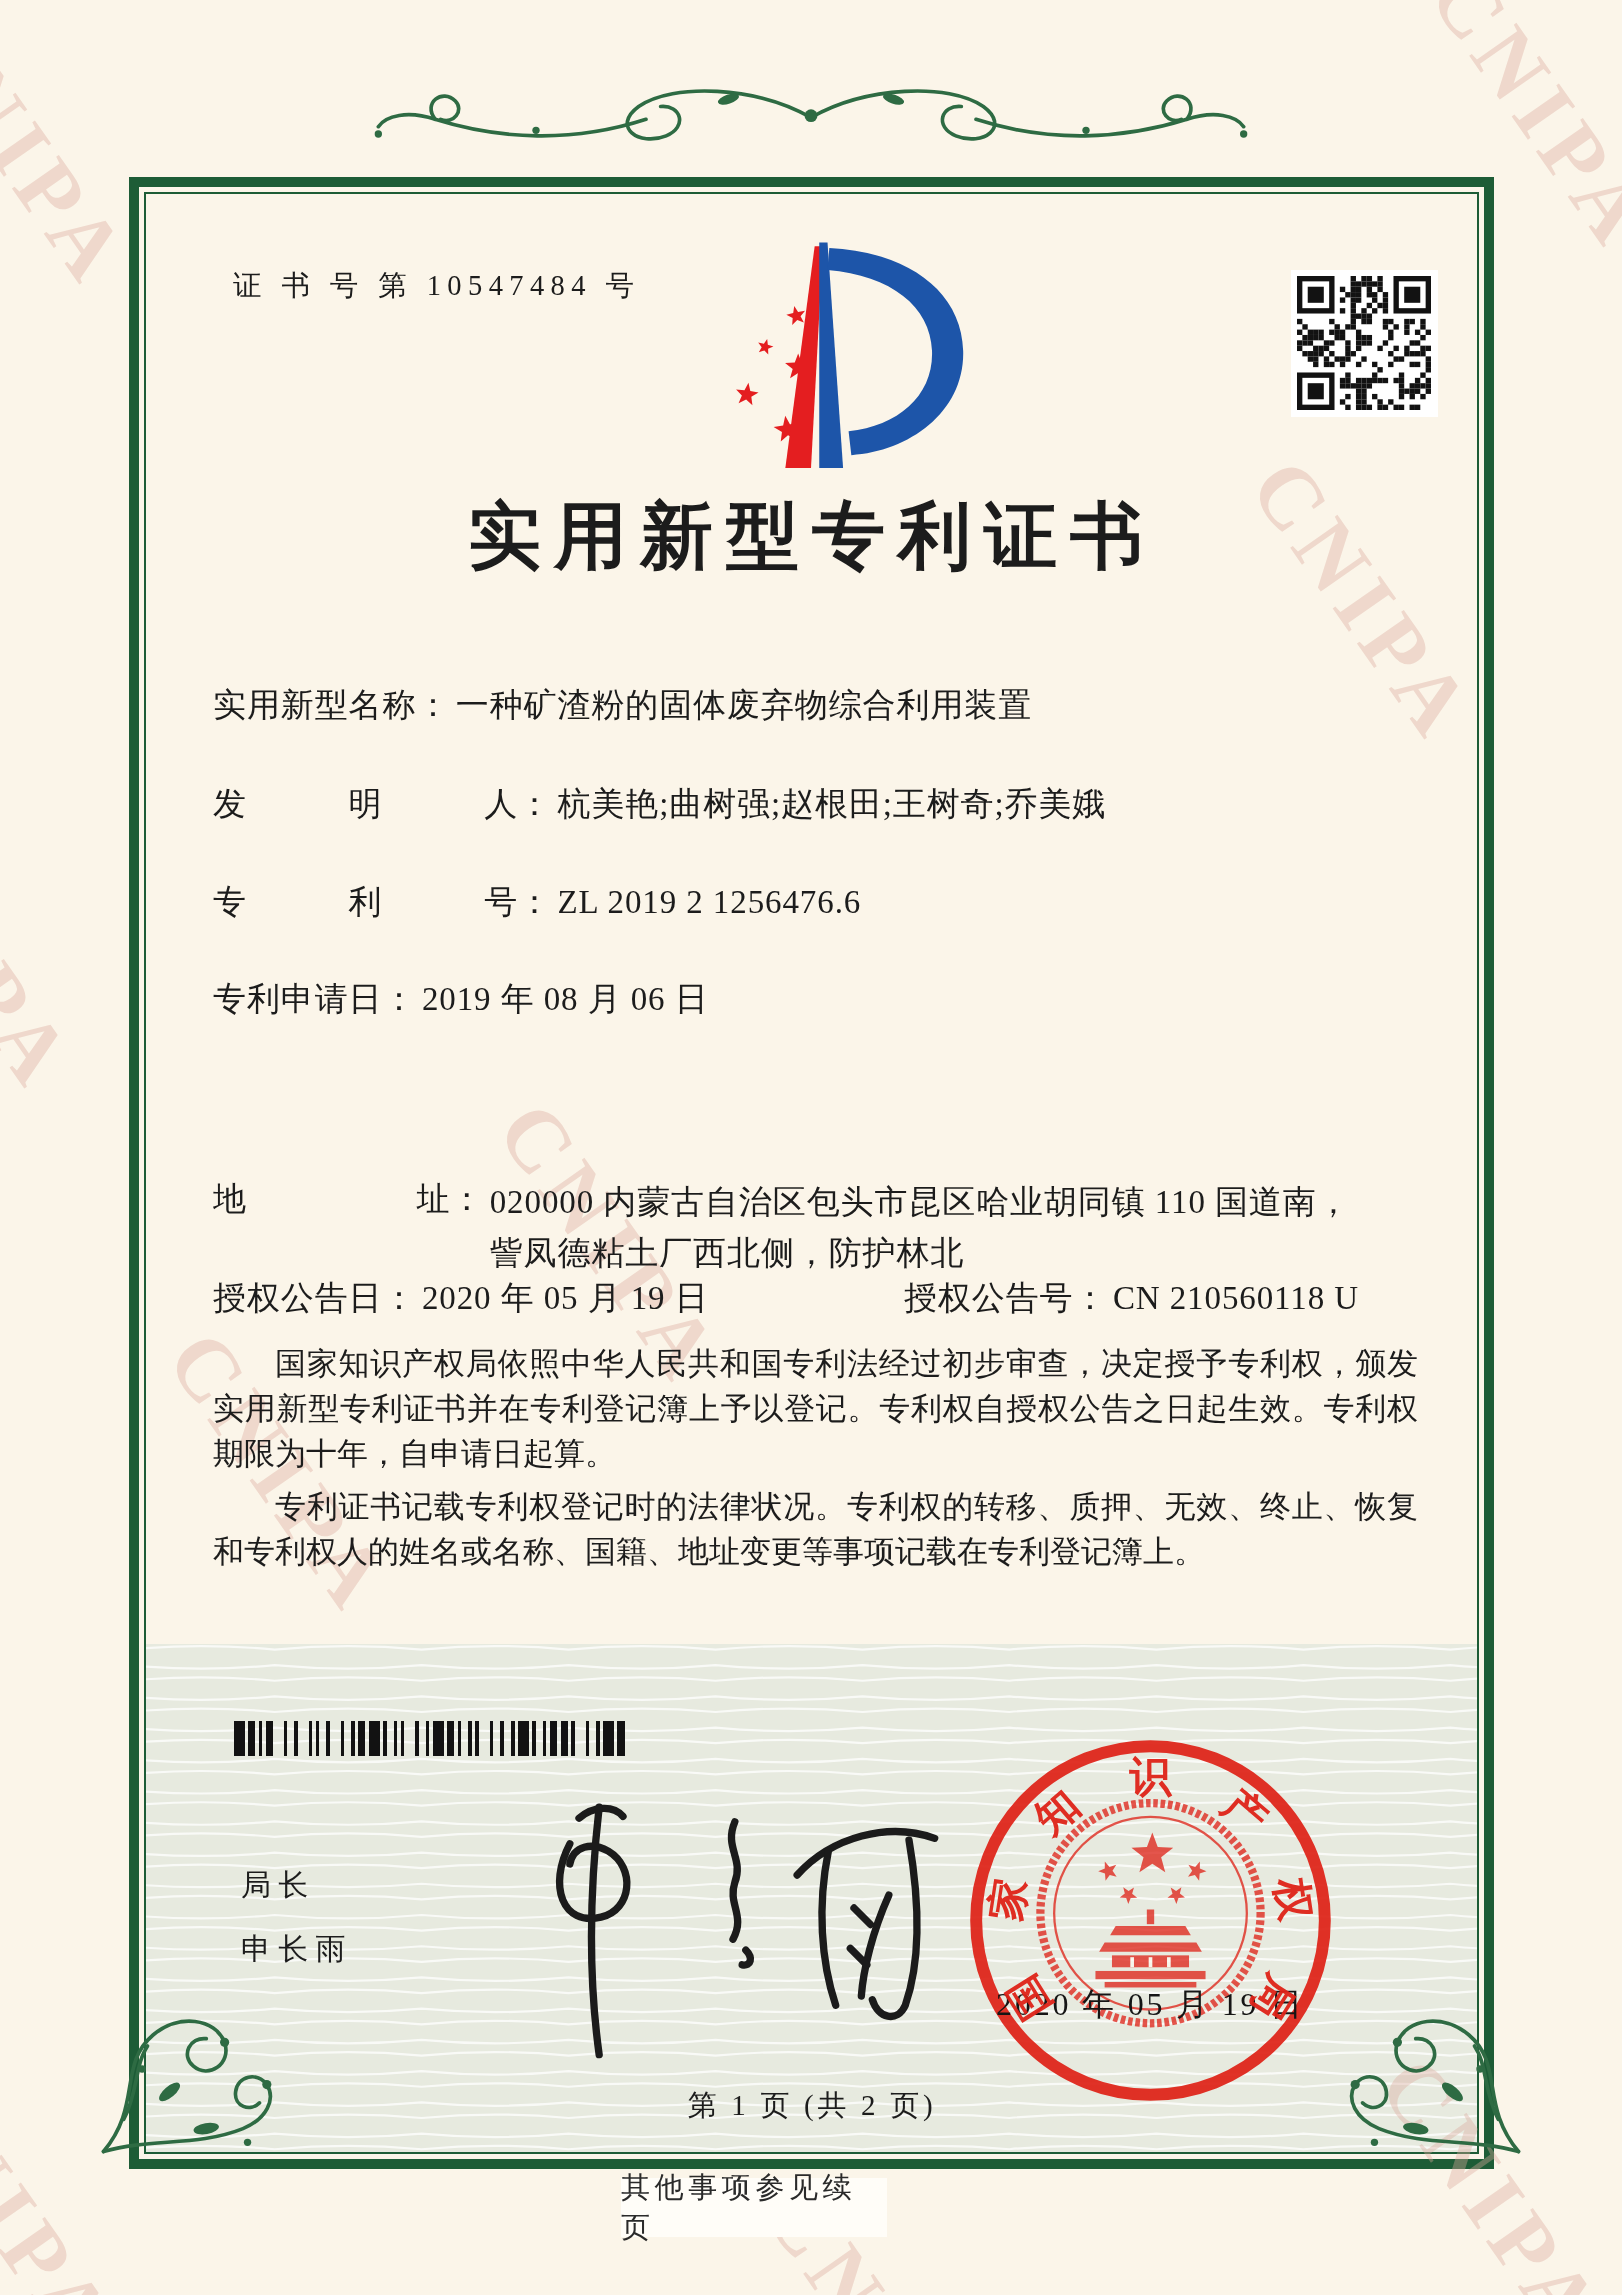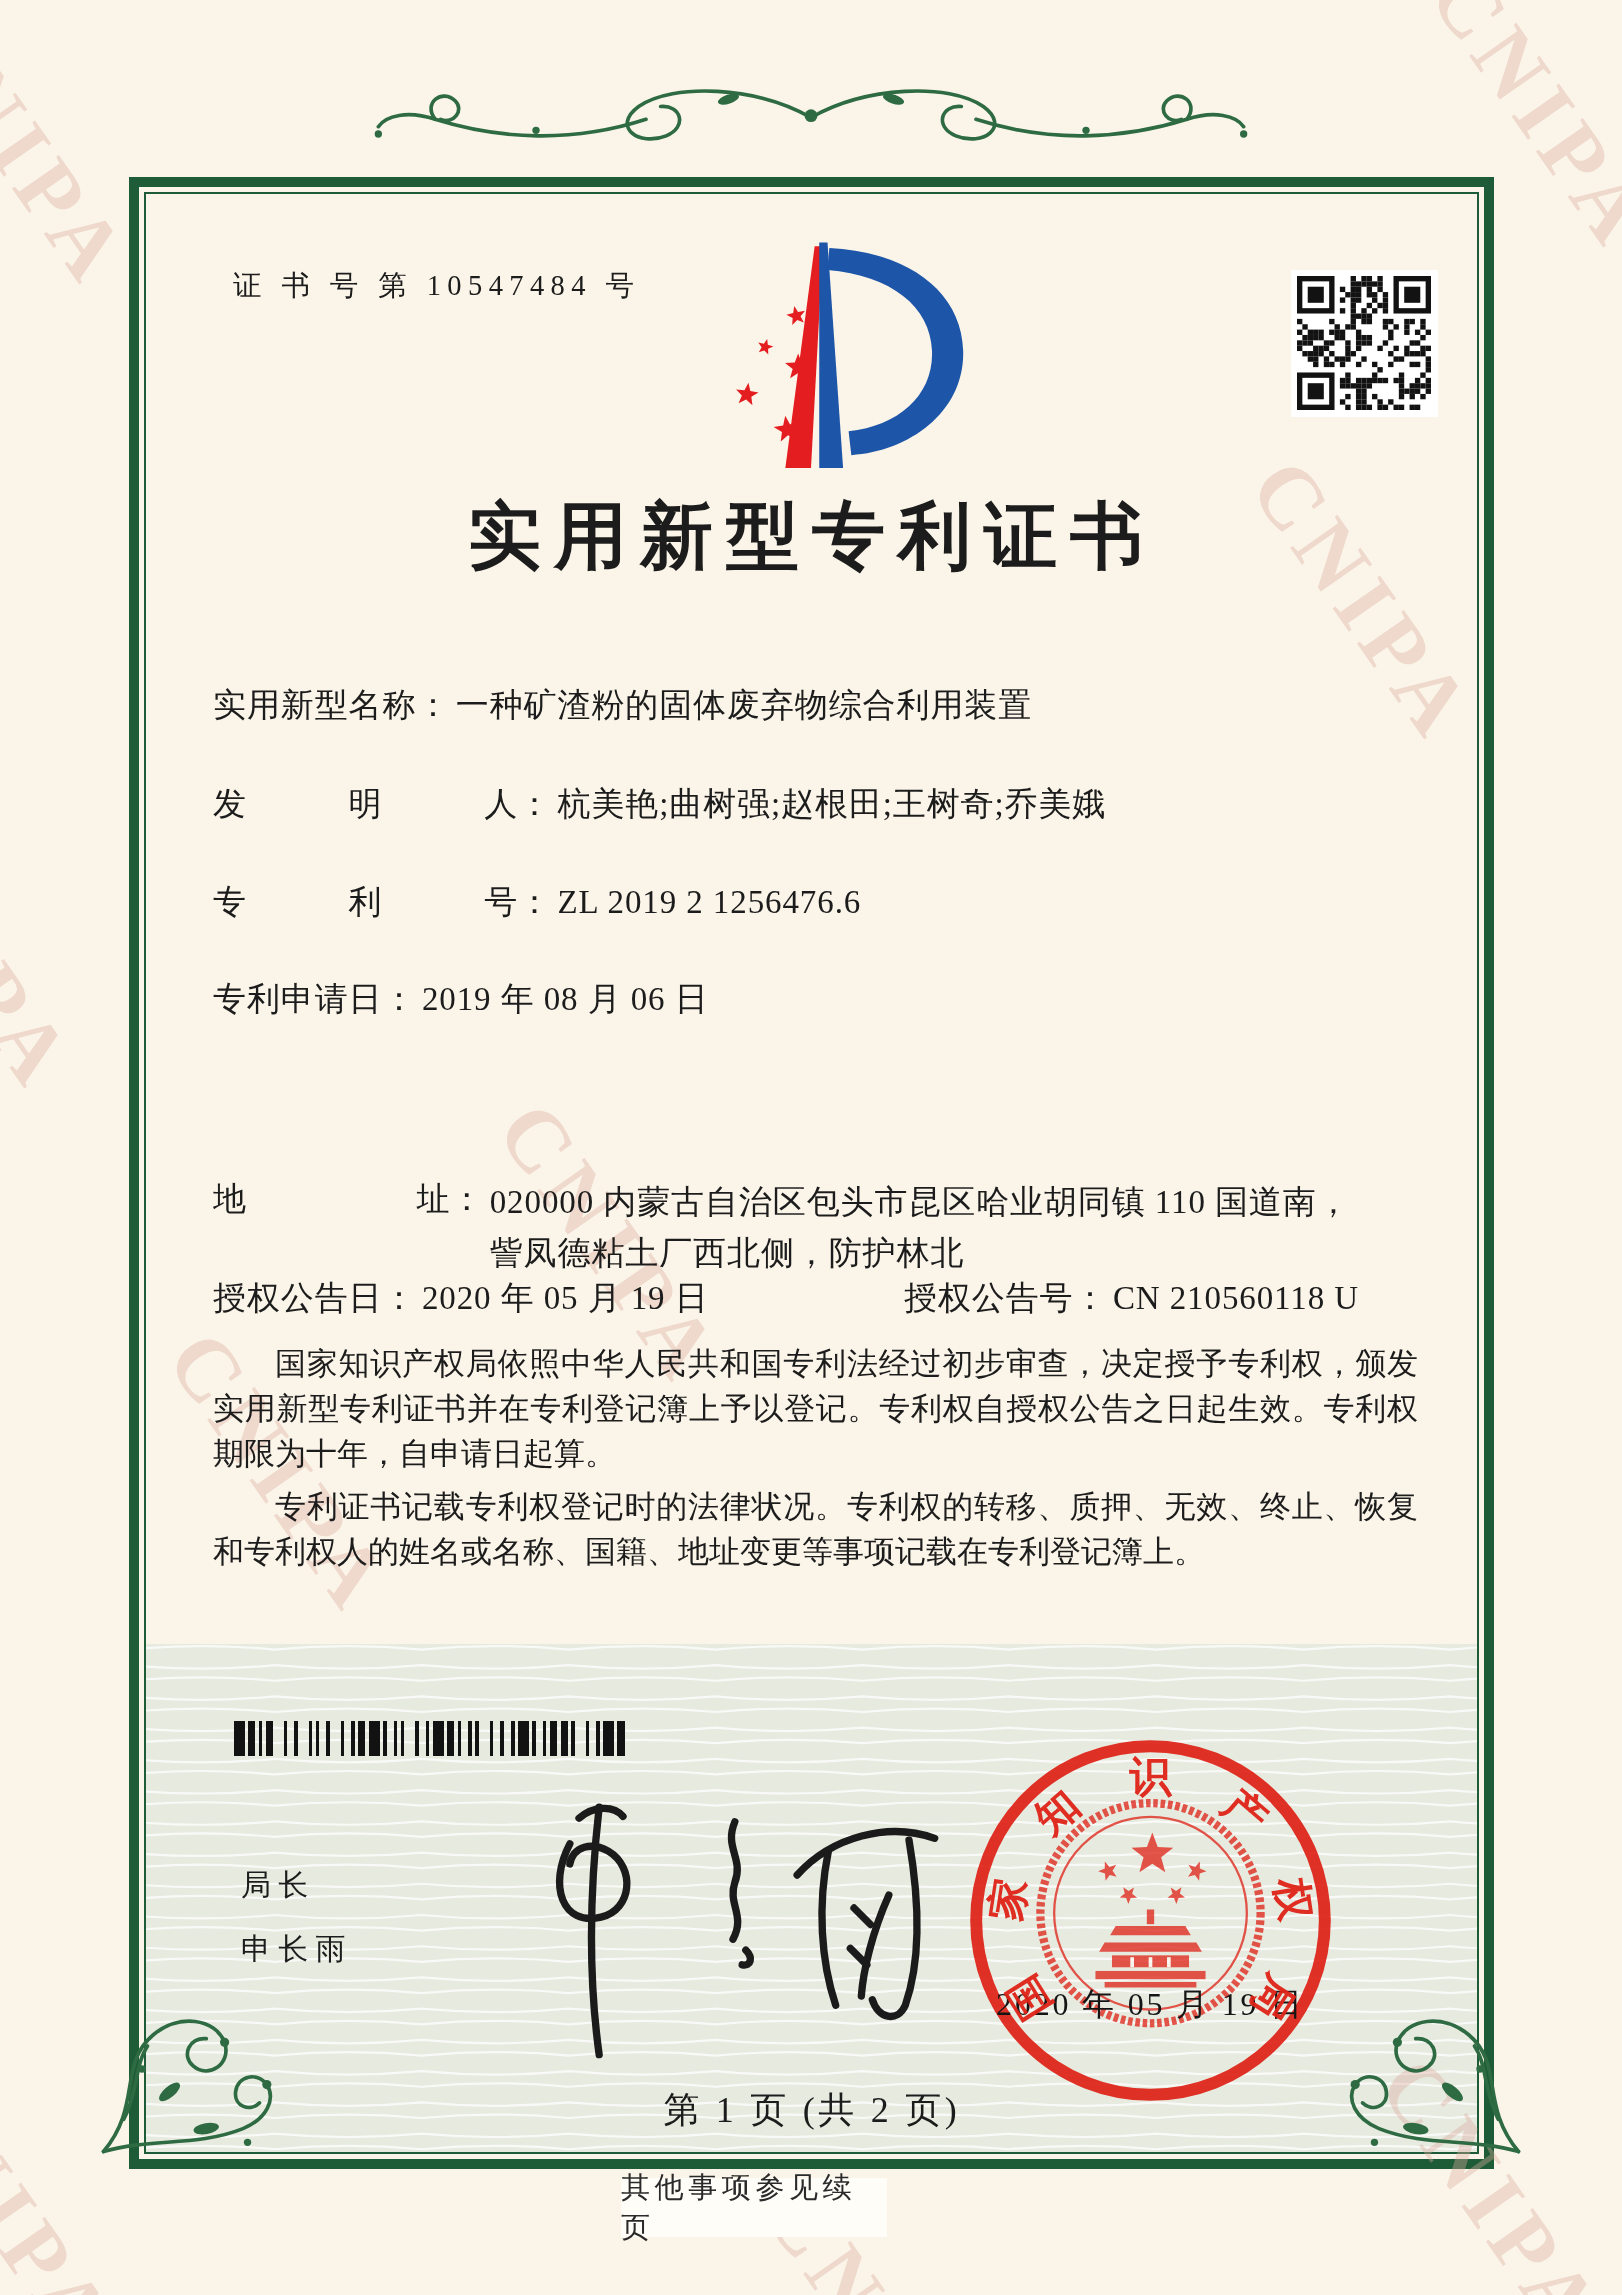--- a/index.html
+++ b/index.html
@@ -44,21 +44,21 @@
   .signature{position:absolute;left:432px;top:1787px;width:514px;height:275px;}
   
   .seal{position:absolute;left:967px;top:1737px;width:367px;height:367px;}
   .seal svg{position:absolute;left:0;top:0;}
   .seal .arc-ch{position:absolute;left:50%;top:50%;font-size:42px;font-weight:bold;
     color:var(--seal_red);opacity:.95;}
   .seal-date{position:absolute;left:0;top:246px;width:100%;text-align:center;
     font-size:32px;letter-spacing:2.8px;color:#151515;}
   
   .pageinfo{position:absolute;left:129px;top:2086px;width:1366px;text-align:center;
-    font-size:36px;letter-spacing:3.7px;}
+    font-size:29px;letter-spacing:3.7px;}
   .contnote{position:absolute;left:621px;top:2178px;width:266px;height:59px;background:#fffdf8;
     display:flex;align-items:center;justify-content:center;font-size:29px;letter-spacing:4.6px;color:#2a2a2a;}
   .orn{position:absolute;}.z2{z-index:2}.z3{z-index:3}.z5{z-index:5}.z7{z-index:7}.z8{z-index:8}
 </style>
 </head>
 <body>
 
 <div class="page">
 
   <span class="wm z3" style="left:-32px;top:-13.8px">CNIPA</span>

